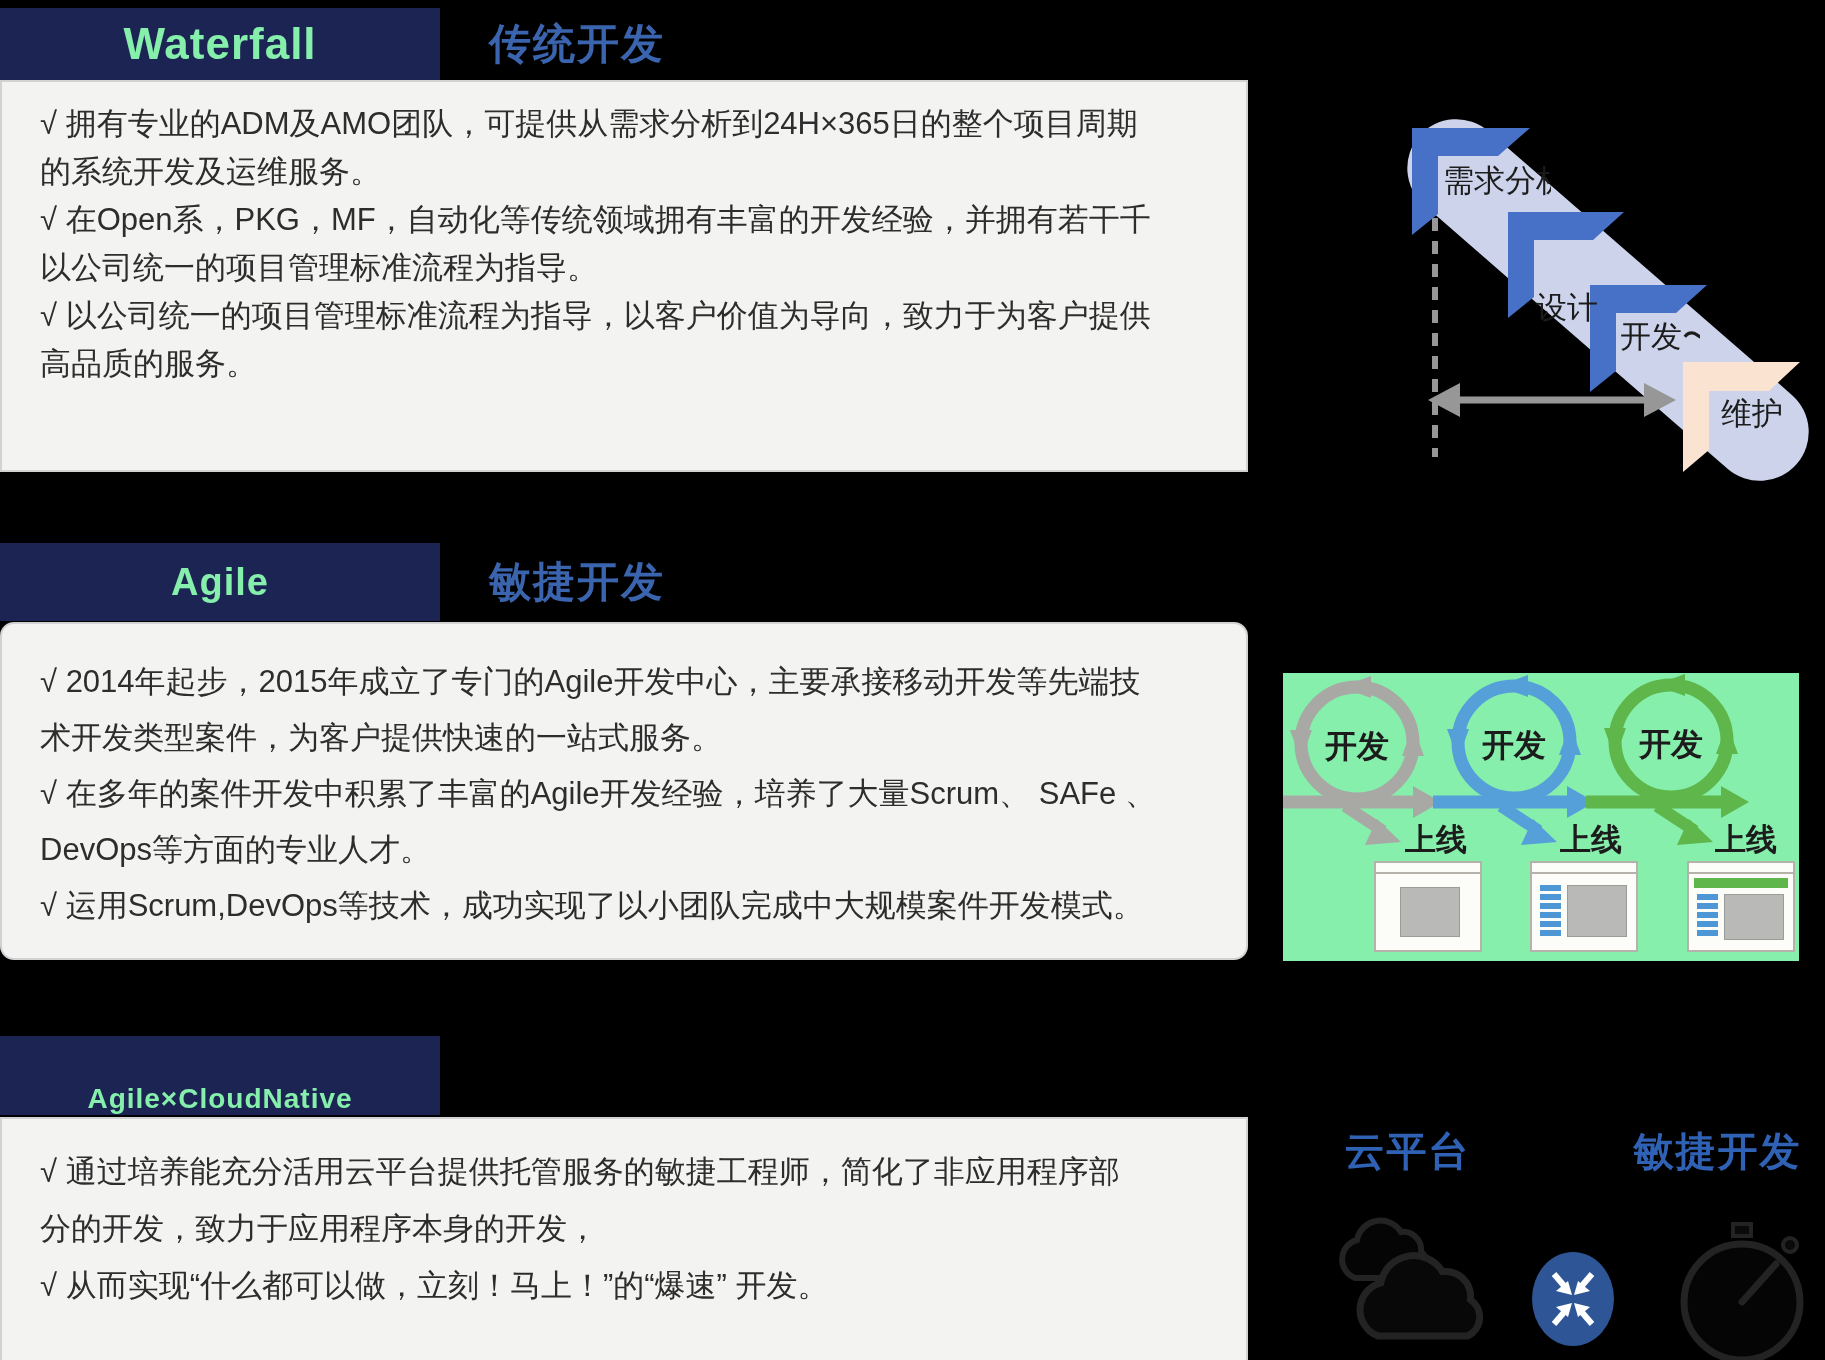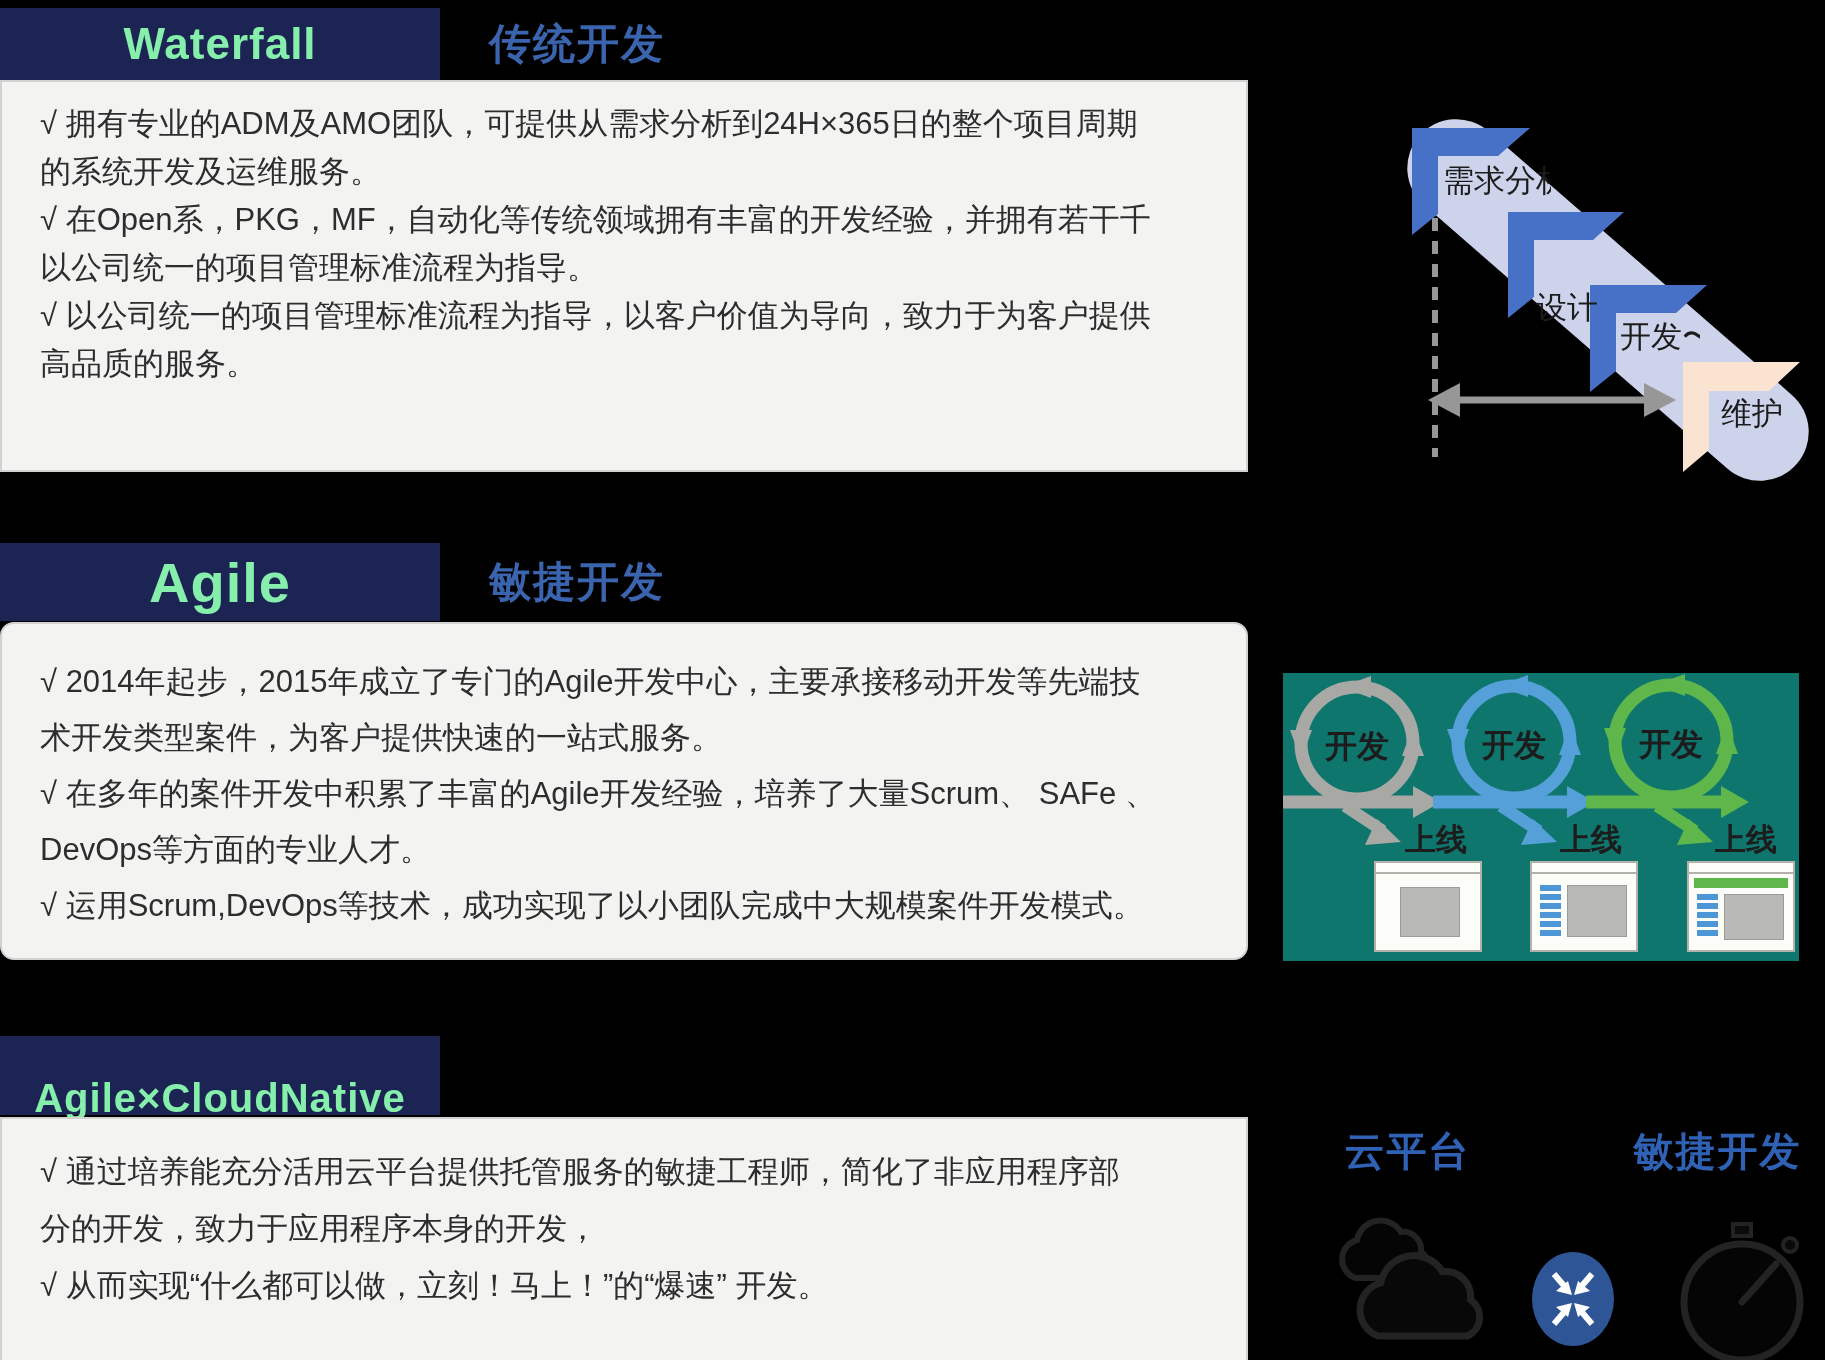--- a/index.html
+++ b/index.html
@@ -12,21 +12,21 @@
   .sub{position:absolute;left:489px;width:200px;display:flex;align-items:center;
        color:#3a64ad;font-size:42px;font-weight:900;letter-spacing:2px;}
   .panel{position:absolute;left:0;width:1248px;background:#f3f3f2;border:2px solid #d2d2d2;box-sizing:border-box;}
   .tlines{position:absolute;left:38px;right:20px;color:#2d2d2d;font-size:31px;font-weight:500;}
   .tline{white-space:nowrap;overflow:hidden;}
   .s1 .tline{height:48px;line-height:48px;}
   .s2 .tline{height:56px;line-height:56px;}
   .s3 .tline{height:57px;line-height:57px;}
   .abs{position:absolute;}
   .wf-label{position:absolute;color:#1c1c1c;font-size:31px;font-weight:500;white-space:nowrap;overflow:hidden;}
-  .agile-box{position:absolute;left:1283px;top:673px;width:516px;height:288px;background:#0f766e;}
+  .agile-box{position:absolute;left:1283px;top:673px;width:516px;height:288px;background:#86efac;}
   .loop-label{position:absolute;width:80px;text-align:center;color:#1c1c1c;font-size:32px;font-weight:600;}
   .rel-label{position:absolute;width:80px;text-align:center;color:#1c1c1c;font-size:31px;font-weight:600;}
   .browser{position:absolute;width:108px;height:91px;background:#fcfcf9;border:2px solid #b4b2aa;box-sizing:border-box;}
   .browser .bar{height:9px;border-bottom:2px solid #b4b2aa;}
   .browser .greenbar{position:absolute;left:5px;right:5px;top:15px;height:10px;background:#5fb64a;}
   .browser .block{position:absolute;background:#b9b9b7;border:1px solid #9b9b99;}
   .browser .stripes{position:absolute;width:21px;}
   .browser .stripes div{height:6px;background:#4e97d6;margin-bottom:3px;}
   .cloud-label{position:absolute;color:#2f62b5;font-size:40px;font-weight:900;letter-spacing:2px;text-align:center;}
 </style>
@@ -76,21 +76,21 @@
       <path d="M0,0 H117 L86,29 H26 V88 L0,110 Z" fill="#fbe3d2"></path>
     </g>
   </svg>
 
   <div class="wf-label" style="left:1443px;top:160px;width:108px;">需求分析</div>
   <div class="wf-label" style="left:1536px;top:243px;width:80px;margin-top:44px;">设计</div>
   <div class="wf-label" style="left:1620px;top:316px;width:80px;">开发〜</div>
   <div class="wf-label" style="left:1712px;top:393px;width:80px;text-align:center;">维护</div>
 
   <div class="hdr" style="top:543px;height:78px;">
-    <span class="ttl" style="font-size:56px;">Agile</span>
+    <span class="ttl" style="font-size:38px;">Agile</span>
   </div>
   <div class="sub" style="top:543px;height:78px;">敏捷开发</div>
 
   <div class="panel" style="top:622px;height:338px;border-radius:14px;">
     <div class="tlines s2" style="top:30px;position:absolute;">
       <div class="tline">√ 2014年起步，2015年成立了专门的Agile开发中心，主要承接移动开发等先端技</div>
       <div class="tline">术开发类型案件，为客户提供快速的一站式服务。</div>
       <div class="tline">√ 在多年的案件开发中积累了丰富的Agile开发经验，培养了大量Scrum、 SAFe 、</div>
       <div class="tline">DevOps等方面的专业人才。</div>
       <div class="tline">√ 运用Scrum,DevOps等技术，成功实现了以小团队完成中大规模案件开发模式。</div>
@@ -168,21 +168,21 @@
           <div></div>
           <div></div>
           <div></div>
           <div></div>
       </div>
       <div class="block" style="left:35px;top:31px;width:58px;height:44px;"></div>
     </div>
   </div>
 
   <div class="hdr" style="top:1036px;height:79px;">
-    <span class="ttl" style="font-size:40px;margin-top:46px;">Agile×CloudNative</span>
+    <span class="ttl" style="font-size:28px;margin-top:46px;">Agile×CloudNative</span>
   </div>
 
   <div class="panel" style="top:1117px;height:243px;border-bottom:none;padding-left:32px;">
     <div class="tlines s3" style="top:24px;position:absolute;">
       <div class="tline">√  通过培养能充分活用云平台提供托管服务的敏捷工程师，简化了非应用程序部</div>
       <div class="tline">分的开发，致力于应用程序本身的开发，</div>
       <div class="tline">√ 从而实现“什么都可以做，立刻！马上！”的“爆速” 开发。</div>
     </div>
   </div>
 

